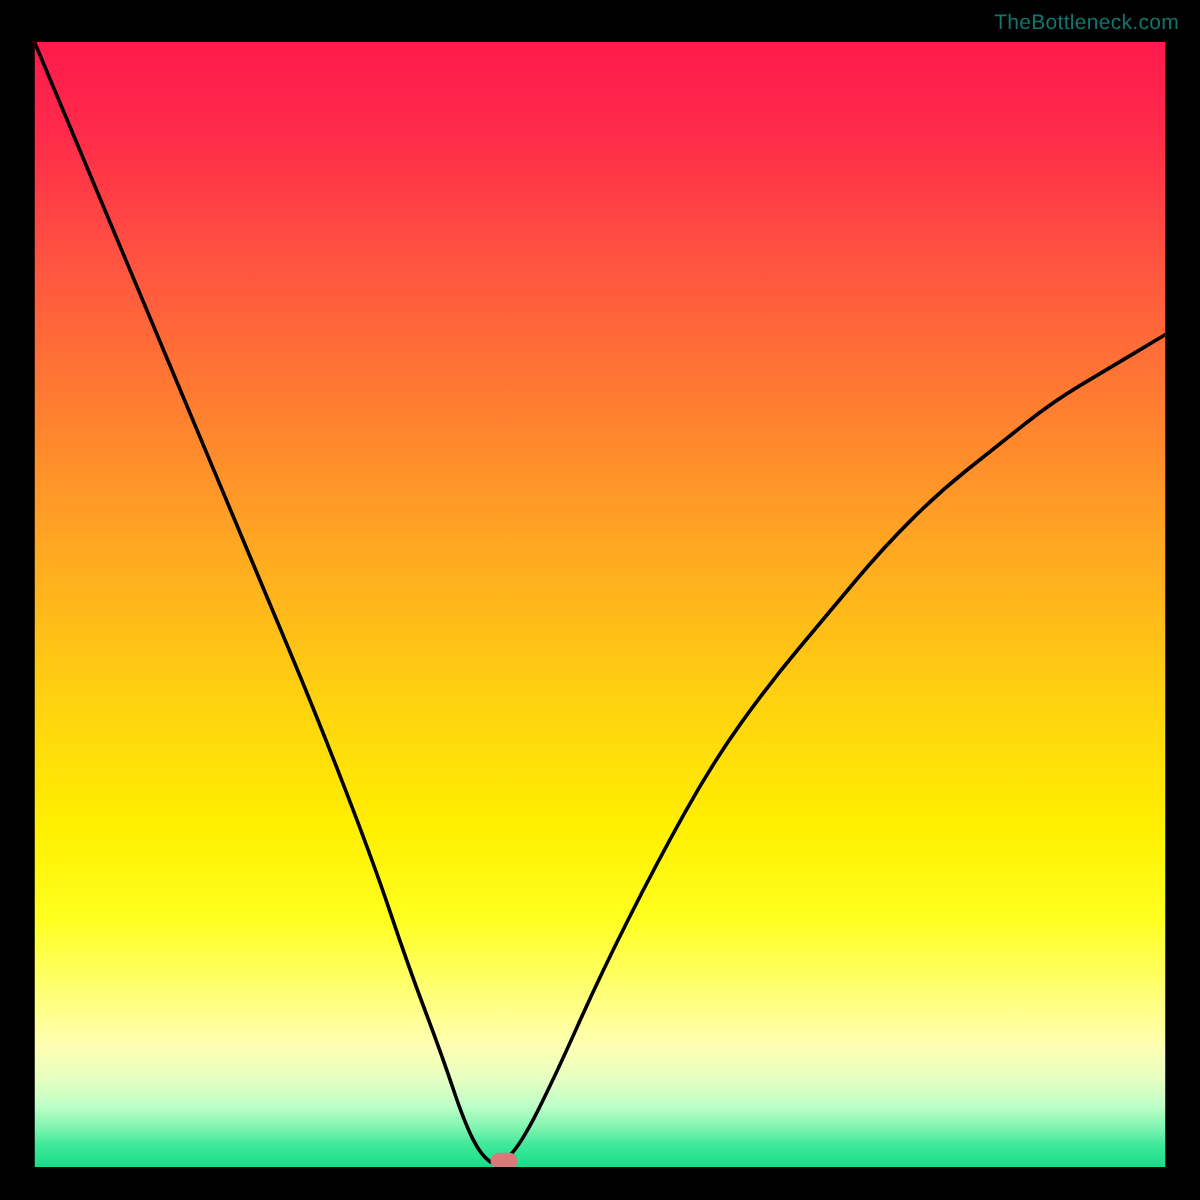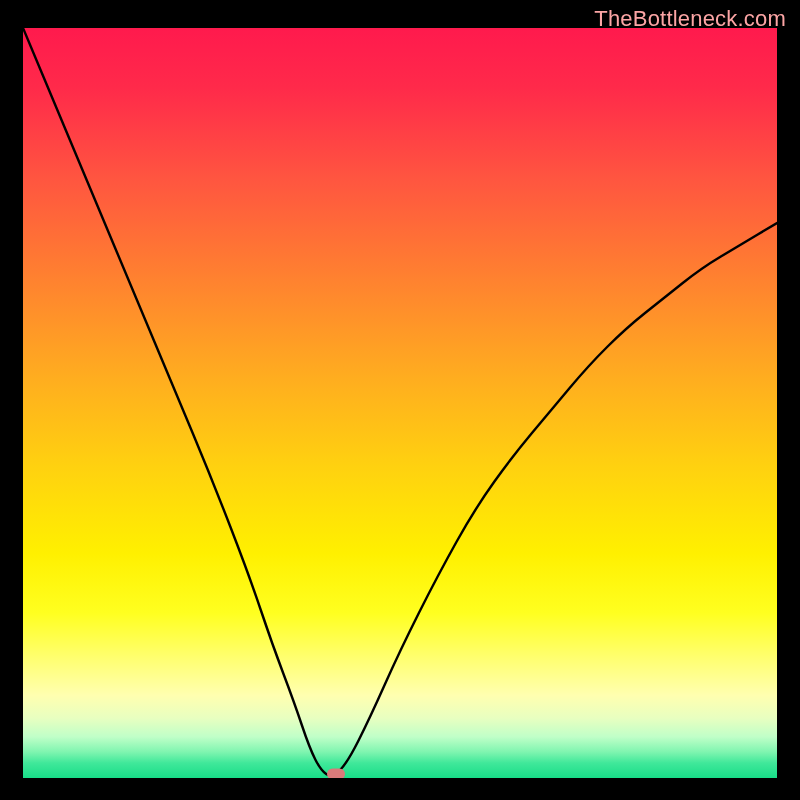--- a/index.html
+++ b/index.html
@@ -7,23 +7,23 @@
     width: 800px;
     height: 800px;
     background: #000;
     position: relative;
     font-family: Arial, sans-serif;
   }
   .watermark {
     position: absolute;
     top: 6px;
     right: 14px;
-    font-size: 22px;
+    font-size: 14px;
     font-weight: 500;
-    color: #fca5a5;
+    color: #0f766e;
     z-index: 10;
     letter-spacing: 0.2px;
   }
   .plot-area {
     position: absolute;
     left: 23px;
     top: 28px;
     width: 754px;
     height: 750px;
     overflow: hidden;

